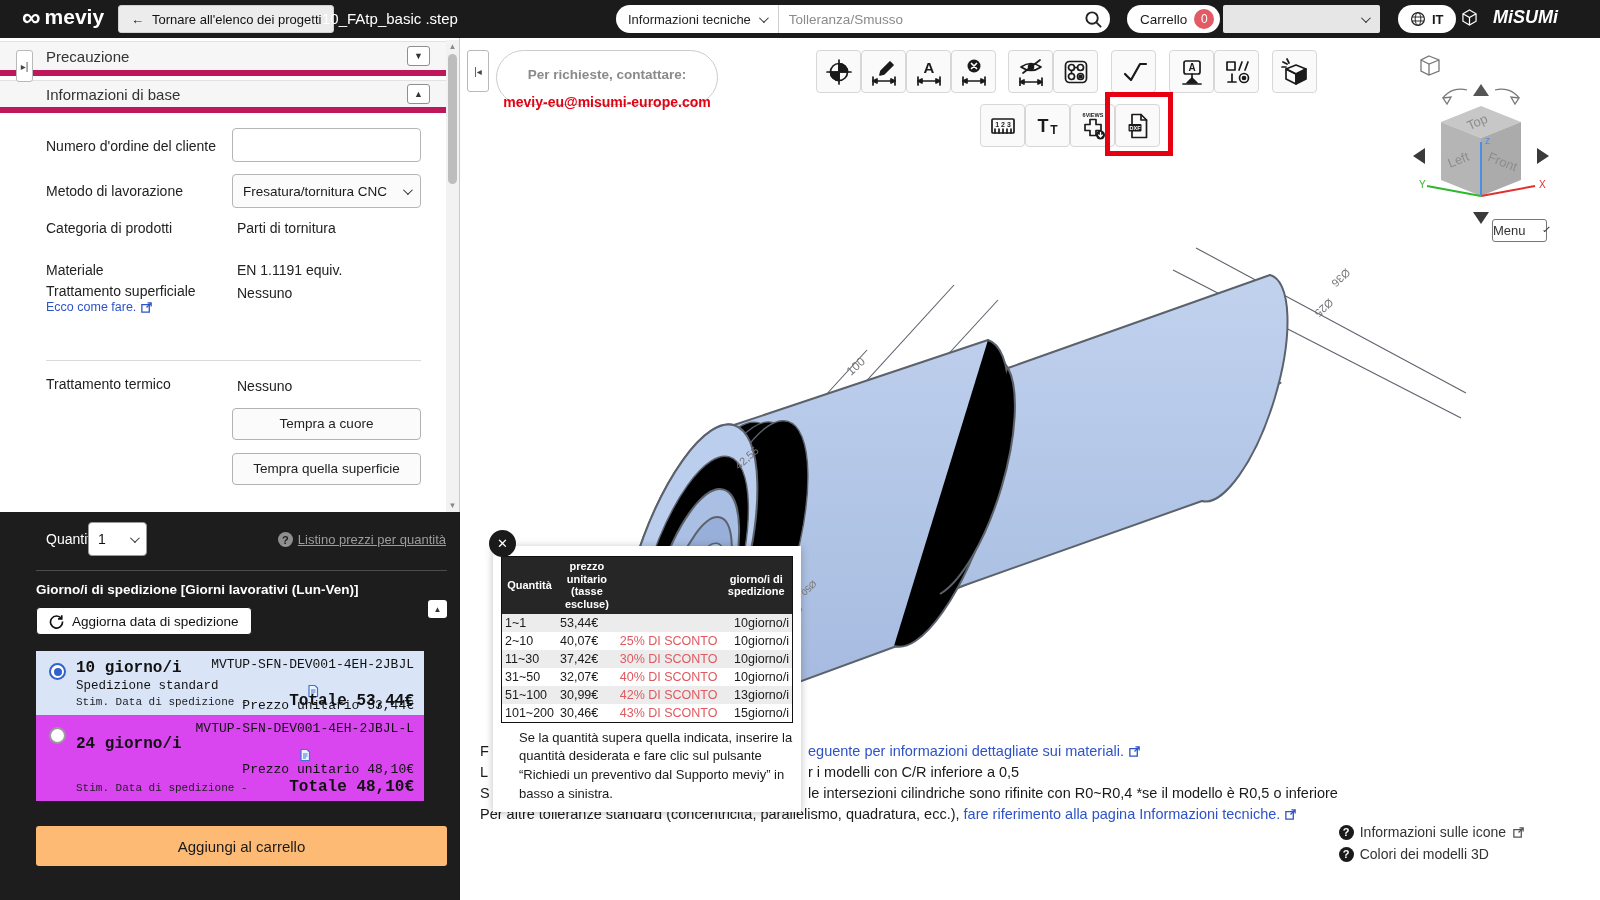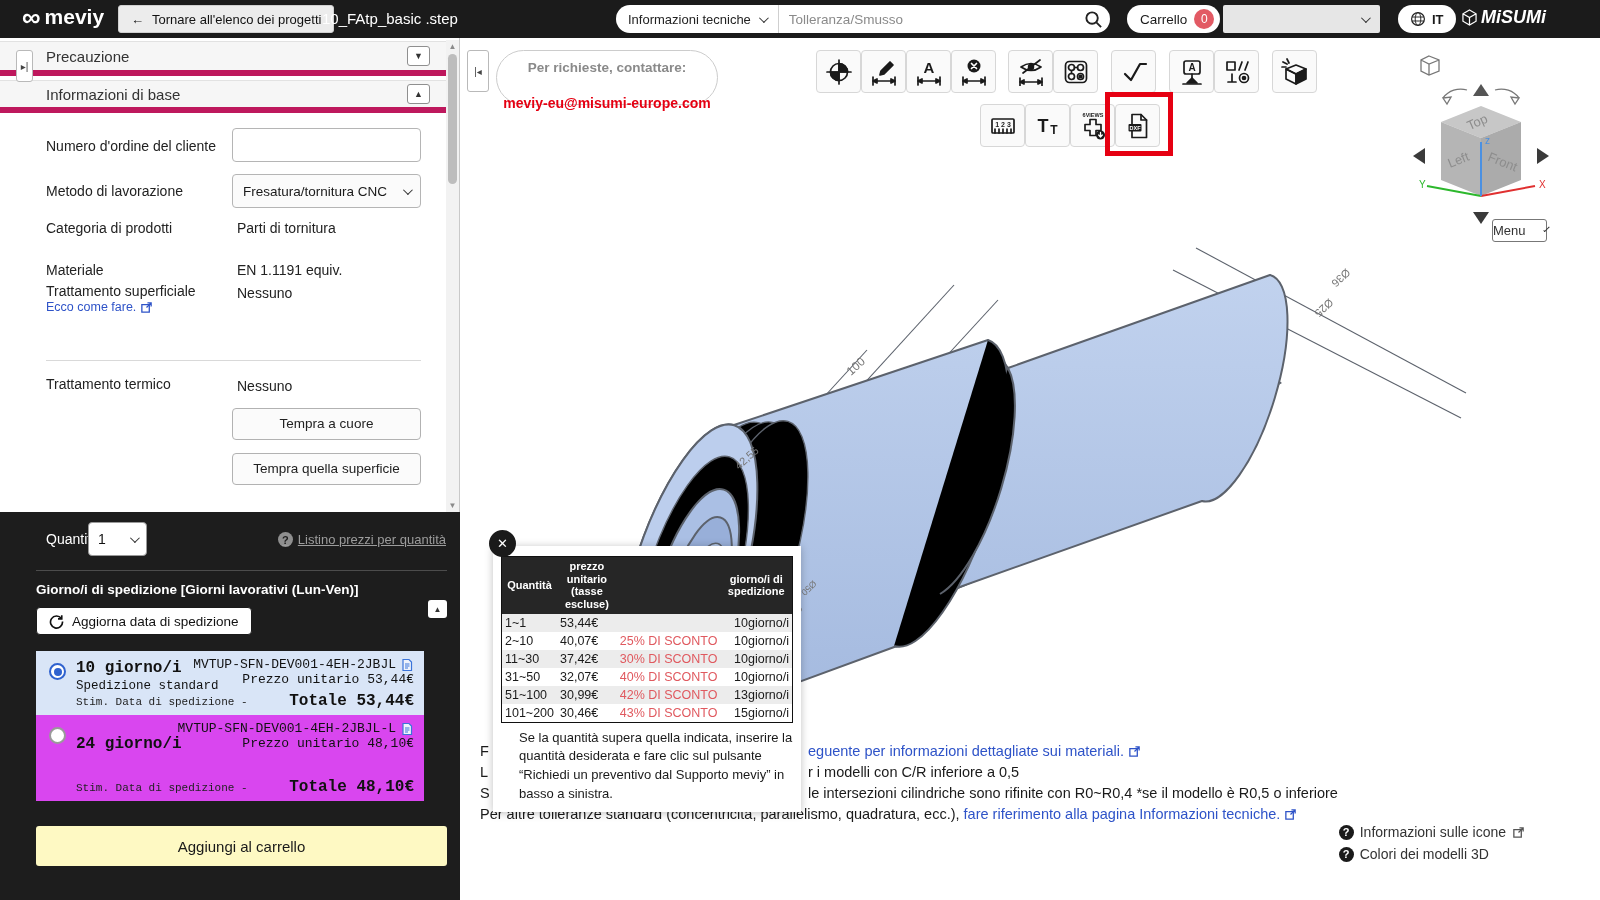--- a/index.html
+++ b/index.html
@@ -15,21 +15,21 @@
   .doc-title { position:absolute; left:322px; top:10px; color:#fff; font-size:15px; }
   .searchwrap { position:absolute; left:616px; top:5px; width:494px; height:28px; background:#fff; border-radius:15px; display:flex; align-items:center; overflow:hidden; }
   .search-cat { display:flex; align-items:center; gap:8px; padding:0 12px; height:100%; border-right:1px solid #cfcfcf; font-size:13px; color:#222; cursor:pointer; white-space:nowrap; }
   .search-input { flex:1; border:none; outline:none; font-size:13.5px; padding:0 10px; color:#222; font-family:"Liberation Sans",sans-serif; }
   .search-input::placeholder { color:#8a8a8a; }
   .search-ico { width:34px; display:flex; justify-content:center; cursor:pointer; }
   .cartbtn { position:absolute; left:1127px; top:5px; height:28px; background:#fff; border-radius:14px; display:flex; align-items:center; gap:7px; padding:0 6px 0 13px; font-size:13.5px; cursor:pointer; }
   .cart-badge { width:20px; height:20px; border-radius:50%; background:#e25a64; color:#fff; font-size:12px; display:flex; align-items:center; justify-content:center; }
   .top-select { position:absolute; left:1223px; top:5px; width:157px; height:28px; background:#e6e6e6; border-radius:2px; cursor:pointer; }
   .langbtn { position:absolute; left:1398px; top:5px; height:28px; background:#fff; border-radius:14px; display:flex; align-items:center; gap:6px; padding:0 12px; font-size:13px; font-weight:bold; cursor:pointer; }
-  .misumi { position:absolute; left:1462px; top:7px; color:#fff; font-weight:bold; font-size:18px; font-style:italic; display:flex; align-items:center; gap:4px; }
+  .misumi { position:absolute; left:1462px; top:7px; color:#fff; font-weight:bold; font-size:18px; font-style:italic; display:flex; align-items:center; gap:16px; }
   .chev { display:inline-block; width:7px; height:7px; border-right:1.6px solid #333; border-bottom:1.6px solid #333; transform:rotate(45deg) translateY(-2px); }
 
   
   #sidebar { position:absolute; left:0; top:38px; width:460px; height:862px; background:#fff; border-right:1px solid #c9c9c9; }
   .sec-head { position:absolute; left:0; width:446px; background:#f6f6f6; border-bottom:6px solid #be185d; border-top:1px solid #e2e2e2; display:flex; align-items:center; justify-content:space-between; padding:0 16px 0 46px; font-size:15px; color:#333; }
   .tgl { width:23px; height:20px; background:#fff; border:1px solid #8f8f8f; border-radius:3px; color:#333; font-size:9px; display:flex; align-items:center; justify-content:center; cursor:pointer; }
   .f-label { position:absolute; left:46px; font-size:14px; color:#222; }
   .f-value { position:absolute; left:237px; font-size:14px; color:#222; }
   .f-input { position:absolute; left:232px; width:189px; height:34px; border:1px solid #b5b5b5; border-radius:4px; background:#fff; font-size:14px; padding:0 8px; }
   .f-select { position:absolute; left:232px; width:189px; height:34px; border:1px solid #b5b5b5; border-radius:4px; background:#fbfbfb; font-size:13.5px; display:flex; align-items:center; justify-content:space-between; padding:0 10px; cursor:pointer; }
@@ -50,31 +50,31 @@
   .mini-tgl { position:absolute; right:13px; top:88px; width:19px; height:18px; background:#fff; border-radius:3px; color:#333; font-size:8px; display:flex; align-items:center; justify-content:center; cursor:pointer; }
   .opts { position:absolute; left:36px; top:139px; width:388px; height:150px; background:#d946ef; color:#111;font-family:Liberation Mono, monospace; }
   .opt { position:relative; width:100%; padding:8px 10px 6px 40px; cursor:pointer; }
   .opt.sel { background:#d9e5f7; }
   .radio { position:absolute; left:13px; top:12px; width:17px; height:17px; border-radius:50%; background:#fff; border:2px solid #9a9a9a; cursor:pointer; }
   .radio.on { border-color:#2f62cf; }
   .radio.on::after { content:""; position:absolute; left:2.5px; top:2.5px; width:8px; height:8px; border-radius:50%; background:#2f62cf; }
   .opt .days { font-size:16px; font-weight:bold; }
   .opt .sub { font-size:12.5px; margin-top:2px; }
   .opt .right { position:absolute; right:10px; top:6px; text-align:right; font-size:13px; }
-  .opt .pn { display:flex; align-items:center; gap:4px; justify-content:flex-end; }
+  .opt .pn { display:flex; align-items:center; gap:12px; justify-content:flex-end;flex-direction:column; }
   .opt .est { position:absolute; left:40px; bottom:7px; font-size:11px; color:#222; }
   .opt .tot { position:absolute; right:10px; bottom:5px; font-size:16px; font-weight:bold; }
-  .cartadd { position:absolute; left:36px; top:314px; width:411px; height:40px; background:#fef9c3; border:none; border-radius:3px; font-size:15px; color:#1a1a1a; font-family:"Liberation Sans",sans-serif; cursor:pointer; }
+  .cartadd { position:absolute; left:36px; top:314px; width:411px; height:40px; background:#fdba74; border:none; border-radius:3px; font-size:15px; color:#1a1a1a; font-family:"Liberation Sans",sans-serif; cursor:pointer; }
   .edgebtn { position:absolute; background:#fff; border:1px solid #b9b9b9; border-radius:3px; color:#444; display:flex; align-items:center; justify-content:center; font-size:10px; cursor:pointer; }
 
   
   #main { position:absolute; left:461px; top:38px; width:1139px; height:862px; background:#fff; }
-  .contact { position:absolute; left:35px; top:12px; width:222px; height:55px; border:1px solid #ccc; border-radius:28px; text-align:center; padding-top:9px; }
+  .contact { position:absolute; left:35px; top:12px; width:222px; height:55px; border:1px solid #ccc; border-radius:28px; text-align:center; padding-top:16px; }
   .contact .l1 { color:#8a8a8a; font-weight:bold; font-size:13.5px; }
-  .contact .l2 { color:#e50012; font-weight:bold; font-size:14px; margin-top:20px; }
+  .contact .l2 { color:#e50012; font-weight:bold; font-size:14px; margin-top:12px; }
   .tbtn { position:absolute; width:45px; height:43px; background:#fafafa; border:1px solid #d7d7d7; border-radius:4px; display:flex; align-items:center; justify-content:center; cursor:pointer; }
   .tbtn svg { stroke:#1a1a1a; fill:none; stroke-width:1.7; stroke-linecap:round; stroke-linejoin:round; }
   .redframe { position:absolute; left:644px; top:54px; width:68px; height:64px; border:5px solid #e60012; z-index:5; pointer-events:none; }
   
   #vcube { position:absolute; left:940px; top:8px; width:160px; height:205px; }
   .menu-btn { position:absolute; left:1031px; top:181px; width:55px; height:23px; background:#fff; border:1px solid #777; border-radius:3px; font-size:13px; color:#333; display:flex; align-items:center; justify-content:center; gap:18px; cursor:pointer; }
   
   .popup { position:absolute; left:32px; top:508px; width:308px; background:#fff; box-shadow:0 1px 8px rgba(0,0,0,.25); padding:10px 8px 8px 4px; z-index:20; }
   .popclose { position:absolute; left:-4px; top:-16px; width:27px; height:27px; border-radius:50%; background:#1a1a1a; color:#fff; font-size:13px; display:flex; align-items:center; justify-content:center; cursor:pointer; z-index:21; }
   table.price { border-collapse:collapse; width:292px; margin-left:4px; border:1px solid #111; }

